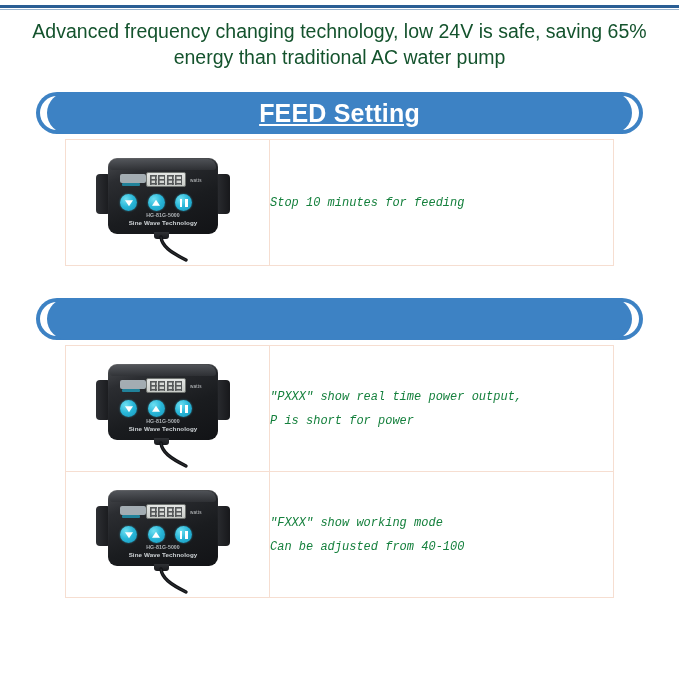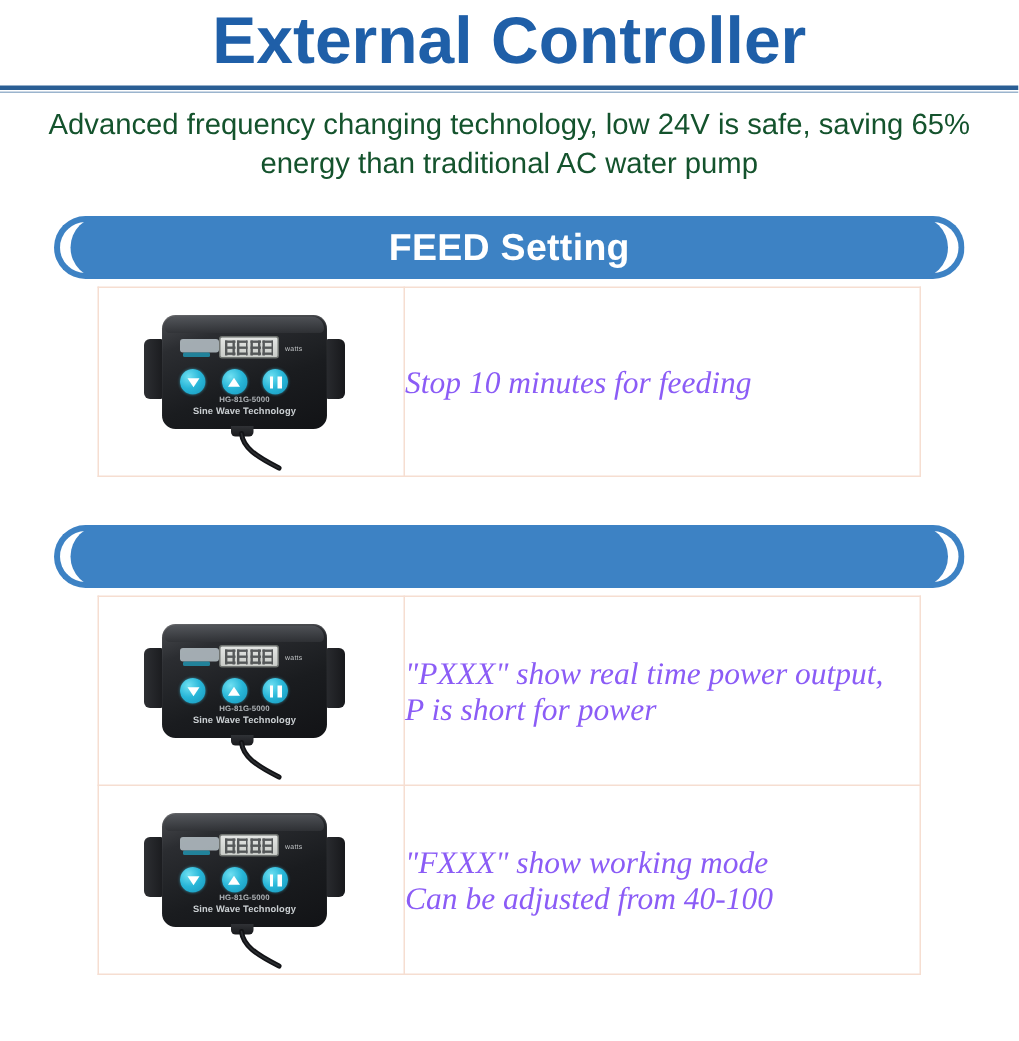--- a/index.html
+++ b/index.html
@@ -96,20 +96,21 @@
     box-sizing: border-box;
   }
   .banner-title {
     color: #ffffff;
     font-family: "Liberation Sans", sans-serif;
     font-weight: bold;
     font-size: 25px;
     line-height: 28px;
     letter-spacing: 0.2px;
     white-space: nowrap;
+    text-decoration: underline;
   }
   .banner-sub {
     color: #ffffff;
     font-family: "Liberation Sans", sans-serif;
     font-weight: bold;
     font-size: 15px;
     line-height: 20px;
     white-space: nowrap;
     margin-left: 7px;
     padding-bottom: 1px;
@@ -129,24 +130,24 @@
   }
   .cell-device {
     width: 203px;
     height: 125px;
     position: relative;
   }
   .cell-text {
     padding: 0 0 0 26px;
   }
   .desc {
-    color: #8b5cf6;
-    font-family: Liberation Serif, serif;
+    color: #15803d;
+    font-family: Liberation Mono, monospace;
     font-style: italic;
-    font-size: 21px;
+    font-size: 12px;
     line-height: 24px;
   }
 
   
   .device {
     position: absolute;
     left: 28px;
     top: 14px;
     width: 138px;
     height: 100px;
@@ -343,21 +344,20 @@
 
   
   .gap-a { height: 22px; }
   .gap-b { height: 5px; }
   .gap-c { height: 32px; }
 </style>
 </head>
 <body>
 
 <div class="header">
-  <div class="page-title">External Controller</div>
   <div class="title-rule"></div>
   <div class="title-rule-thin"></div>
   <div class="subtitle">Advanced frequency changing technology, low 24V is safe, saving 65% energy than traditional AC water pump</div>
 </div>
 
 <div class="gap-a"></div>
 
 <div class="banner-wrap">
   <div class="banner-arc left"></div>
   <div class="banner-arc right"></div>

